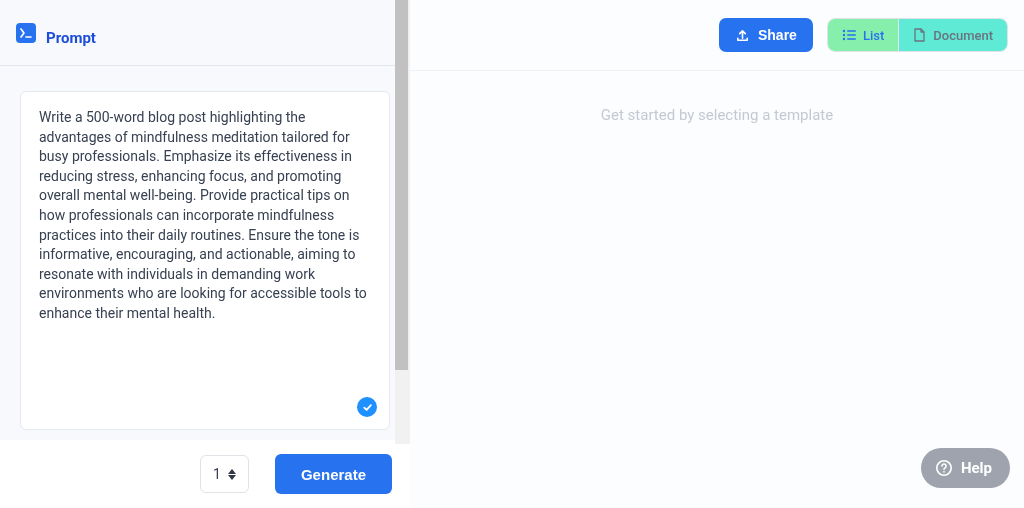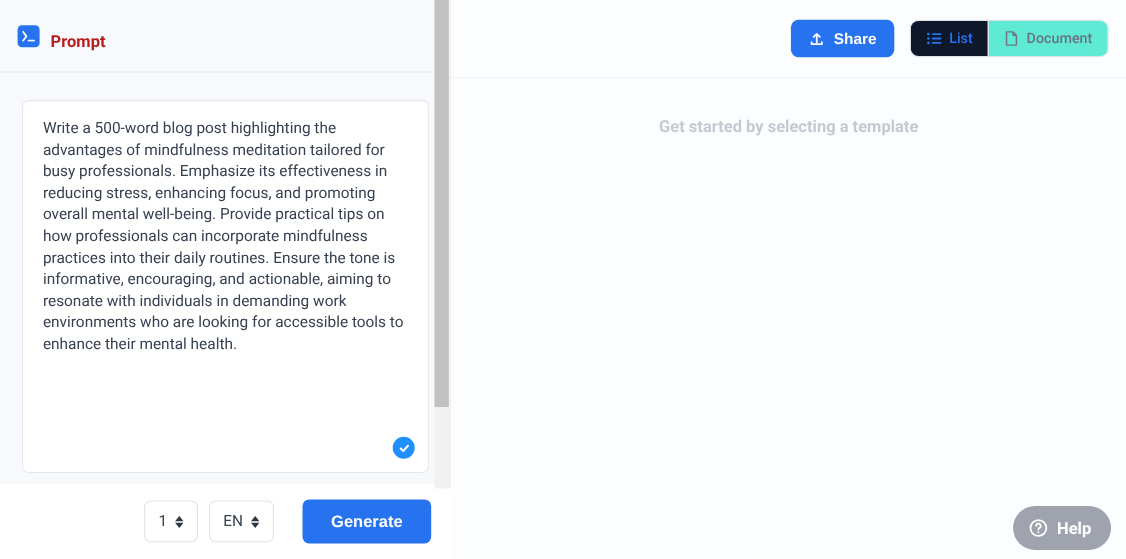--- a/index.html
+++ b/index.html
@@ -55,21 +55,21 @@
     height: 20px;
     border-radius: 4px;
     background: #2772ef;
     display: flex;
     align-items: center;
     justify-content: center;
   }
   .prompt-title {
     font-weight: 700;
     font-size: 15px;
-    color: #b91c1c;
+    color: #1d4ed8;
     margin-top: 11px;
   }
 
   .prompt-area-outer {
     flex: 1;
     padding: 25px 20px 10px 20px;
   }
   .prompt-card {
     background: #fff;
     border: 1px solid #e6e8ef;
@@ -183,40 +183,40 @@
     display: flex;
     align-items: center;
     gap: 7px;
     padding: 0 14px;
     font-size: 13px;
     font-weight: 500;
     color: #6b7280;
     background: #5eead4;
   }
   .seg-item.active {
-    background: #0f172a;
+    background: #86efac;
     color: #2772ef;
   }
   .seg-item + .seg-item {
     border-left: 1px solid #e3e7ee;
   }
 
   .right-content {
     flex: 1;
     display: flex;
     justify-content: center;
     padding-top: 35px;
     font-size: 15px;
-    font-weight: 700;
+    font-weight: 400;
     color: #c4c9d2;
   }
 
   .help-pill {
     position: absolute;
-    bottom: 8px;
+    bottom: 20px;
     right: 14px;
     display: flex;
     align-items: center;
     gap: 8px;
     background: #9ea3ad;
     color: #fff;
     border-radius: 22px;
     height: 40px;
     padding: 0 18px 0 14px;
     font-weight: 700;
@@ -249,31 +249,20 @@
           <svg width="11" height="11" viewBox="0 0 12 12" fill="none">
             <path d="M2.5 6.2 L5 8.7 L9.7 3.5" stroke="#fff" stroke-width="2" stroke-linecap="round" stroke-linejoin="round"></path>
           </svg>
         </span>
       </div>
     </div>
 
     <div class="controls-row">
       <div class="stepper">
         <span>1</span>
-        <span class="arrows">
-          <svg width="8" height="5" viewBox="0 0 8 5">
-              <path d="M4 0 L8 5 L0 5 Z" fill="#303844"></path>
-            </svg>
-          <svg width="8" height="5" viewBox="0 0 8 5">
-              <path d="M4 5 L0 0 L8 0 Z" fill="#303844"></path>
-            </svg>
-        </span>
-      </div>
-      <div class="lang">
-        <span>EN</span>
         <span class="arrows">
           <svg width="8" height="5" viewBox="0 0 8 5">
               <path d="M4 0 L8 5 L0 5 Z" fill="#303844"></path>
             </svg>
           <svg width="8" height="5" viewBox="0 0 8 5">
               <path d="M4 5 L0 0 L8 0 Z" fill="#303844"></path>
             </svg>
         </span>
       </div>
       <button class="generate-btn">Generate</button>

